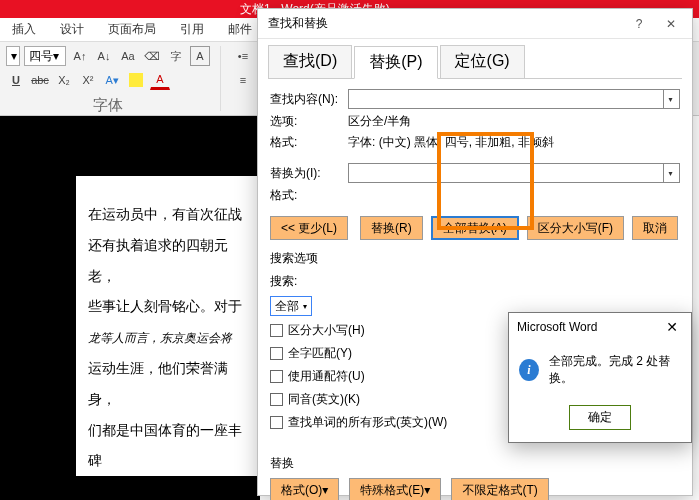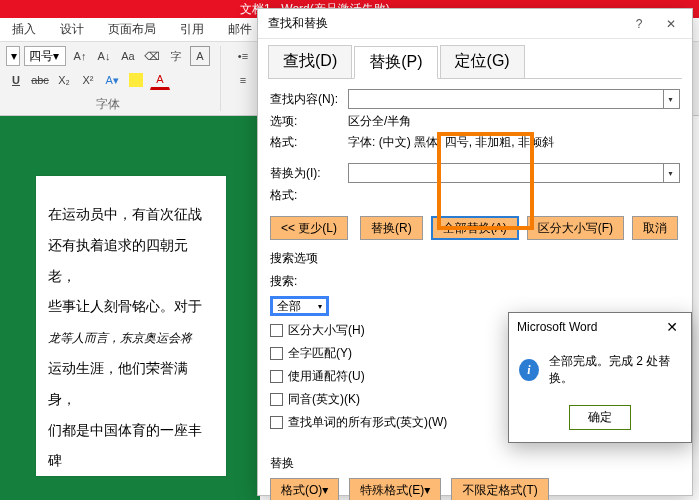--- a/index.html
+++ b/index.html
@@ -13,24 +13,24 @@
 .ribbon-tab { padding: 0 12px; font-size: 12px; color: #333; height: 100%; display: flex; align-items: center; }
 
 
 .ribbon { height: 74px; background: #f3f3f3; border-bottom: 1px solid #ccc; padding: 4px 6px; display: flex; gap: 12px; }
 .rb-group { display: flex; flex-direction: column; gap: 4px; border-right: 1px solid #ddd; padding-right: 10px; }
 .rb-row { display: flex; align-items: center; gap: 4px; }
 .rb-btn { width: 20px; height: 20px; display: flex; align-items: center; justify-content: center; border: 1px solid transparent; font-size: 11px; color: #444; }
 .rb-btn.box { border: 1px solid #999; }
 .font-sel { border: 1px solid #aaa; height: 20px; padding: 0 4px; display: flex; align-items: center; background: #fff; }
 .sz-sel { width: 42px; }
-.grp-label { text-align: center; font-size: 12px; color: #666; margin-top: 2px; }
-
-
-.doc-area { position: absolute; left: 0; top: 116px; width: 260px; bottom: 0; background: #15803d; padding: 60px 0 0 36px; }
+.grp-label { text-align: center; font-size: 15px; color: #666; margin-top: 2px; }
+
+
+.doc-area { position: absolute; left: 0; top: 116px; width: 260px; bottom: 0; background: #000000; padding: 60px 0 0 76px; }
 .doc-page { background: #fff; width: 190px; height: 300px; padding: 24px 12px; box-shadow: 0 0 2px rgba(0,0,0,.2); }
 .doc-page p { font-size: 14px; font-family: SimSun, serif; line-height: 2.2; color: #000; }
 
 
 .dialog { position: absolute; left: 257px; top: 8px; width: 436px; height: 488px; background: #fff; border: 1px solid #bfbfbf; box-shadow: 0 4px 20px rgba(0,0,0,.25); }
 .dlg-title { height: 30px; display: flex; align-items: center; justify-content: space-between; padding: 0 6px 0 10px; border-bottom: 1px solid #e5e5e5; }
 .dlg-title span { font-size: 12px; }
 .dlg-ctrls { display: flex; gap: 2px; }
 .dlg-ctrl { width: 30px; height: 24px; display: flex; align-items: center; justify-content: center; color: #555; }
 
@@ -44,21 +44,21 @@
 .fld-lbl { width: 78px; font-size: 12px; }
 .fld-input { flex: 1; height: 20px; border: 1px solid #888; display: flex; align-items: center; justify-content: flex-end; padding-right: 2px; }
 .fld-drop { width: 14px; height: 18px; border-left: 1px solid #888; display: flex; align-items: center; justify-content: center; font-size: 8px; color: #333; }
 
 .btn-row { display: flex; justify-content: flex-end; gap: 8px; margin: 12px 0 10px; padding-right: 2px; }
 .btn { height: 24px; padding: 0 10px; border: 1px solid #999; background: #fdba74; font-size: 12px; display: flex; align-items: center; }
 .btn.primary { border: 2px solid #2b7cd3; }
 
 .sect-head { font-size: 12px; margin: 6px 0 6px; }
 .search-row { display: flex; align-items: flex-start; gap: 6px; margin-bottom: 6px; flex-direction: column; }
-.sel { border: 3px solid #3b82f6; height: 20px; padding: 0 4px; display: flex; align-items: center; gap: 17px; background: #fff; }
+.sel { border: 1px solid #3b82f6; height: 20px; padding: 0 4px; display: flex; align-items: center; gap: 4px; background: #fff; }
 .sel .arr { font-size: 8px; }
 
 .chk-cols { display: flex; gap: 80px; }
 .chk-col { display: flex; flex-direction: column; gap: 6px; }
 .chk { display: flex; align-items: center; gap: 5px; font-size: 12px; }
 .chk-box { width: 13px; height: 13px; border: 1px solid #666; background: #fff; }
 
 .replace-sect { margin-top: 24px; }
 .btn-row2 { display: flex; gap: 10px; margin-top: 6px; }
 

